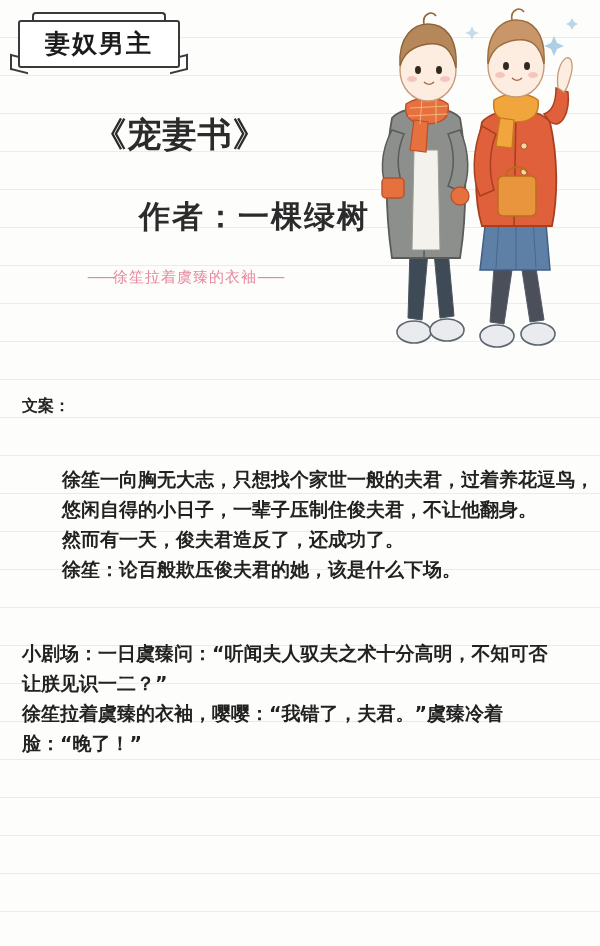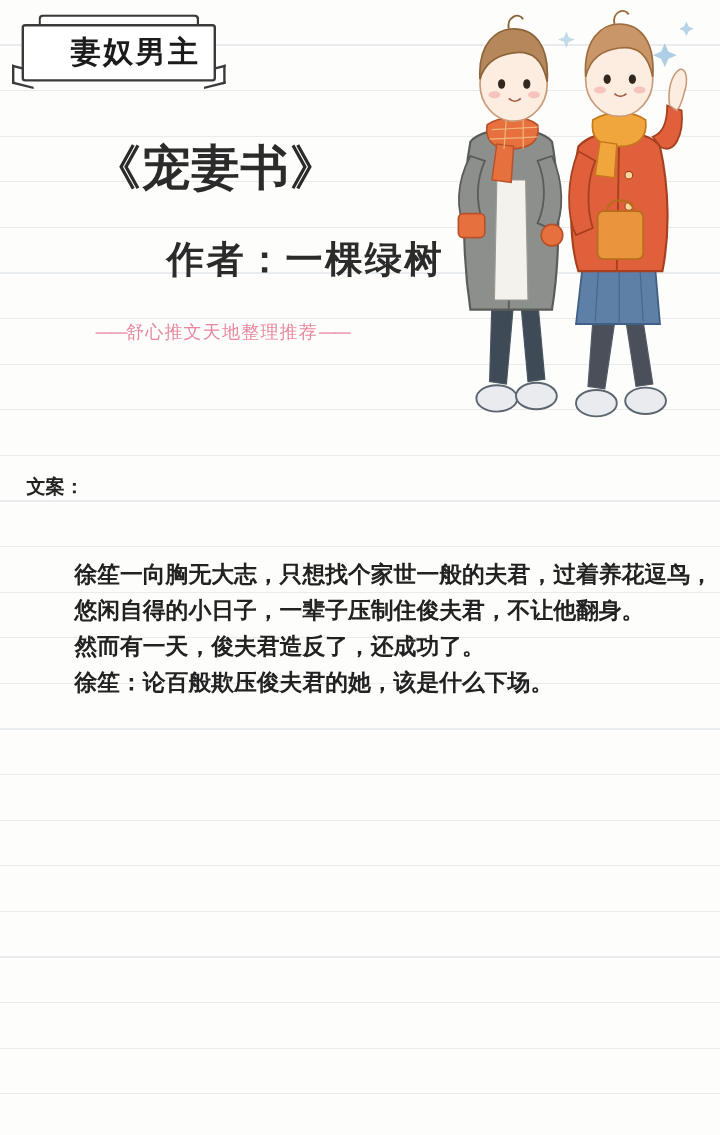--- a/index.html
+++ b/index.html
@@ -81,42 +81,41 @@
     top: 8px;
     width: 162px;
     height: 48px;
     line-height: 48px;
     text-align: center;
     font-family: "DejaVu Sans", sans-serif;
     font-size: 25px;
     font-weight: bold;
     color: #1b1b1b;
     letter-spacing: 2px;
-    margin-left: 14px;
   }
 
   
   .illustration {
     position: absolute;
     right: 4px;
     top: 0px;
     width: 248px;
     height: 375px;
   }
   .illustration svg { display: block; }
 
   
   .book-title {
     position: absolute;
     left: 0;
     top: 112px;
     width: 360px;
     text-align: center;
     font-family: "DejaVu Sans", sans-serif;
-    font-size: 40px;
+    font-size: 34px;
     font-weight: bold;
     color: #2b2b2b;
     letter-spacing: 1px;
   }
   .author {
     position: absolute;
     left: 0;
     top: 196px;
     width: 370px;
     text-align: right;
@@ -258,20 +257,22 @@
 
       <path d="M206 36 l3 7 7 3 -7 3 -3 7 -3 -7 -7 -3 7 -3 Z" fill="#9fc7e0" opacity="0.85"></path>
       <path d="M224 18 l2 4 4 2 -4 2 -2 4 -2 -4 -4 -2 4 -2 Z" fill="#9fc7e0" opacity="0.75"></path>
       <path d="M124 26 l2 5 5 2 -5 2 -2 5 -2 -5 -5 -2 5 -2 Z" fill="#9fc7e0" opacity="0.6"></path>
     </svg>
   </div>
 
   <div class="book-title">《宠妻书》</div>
   <div class="author">作者：一棵绿树</div>
   <div class="recommend">
-    <span class="dash">——</span><span>舒心推文天地整理推荐</span><span class="dash">——</span>
+    <span class="dash">——</span><span>徐笙拉着虞臻的衣袖</span><span class="dash">——</span>
   </div>
 
   <div class="copy-label">文案：</div>
   <div class="para para-1" style="white-space: pre-wrap;">徐笙一向胸无大志，只想找个家世一般的夫君，过着养花逗鸟，悠闲自得的小日子，一辈子压制住俊夫君，不让他翻身。
 然而有一天，俊夫君造反了，还成功了。
 徐笙：论百般欺压俊夫君的她，该是什么下场。</div>
+  <div class="para para-2" style="white-space: pre-wrap;">小剧场：一日虞臻问：“听闻夫人驭夫之术十分高明，不知可否让朕见识一二？”
+徐笙拉着虞臻的衣袖，嘤嘤：“我错了，夫君。”虞臻冷着脸：“晚了！”</div>
 </div>
 
 </body></html>

